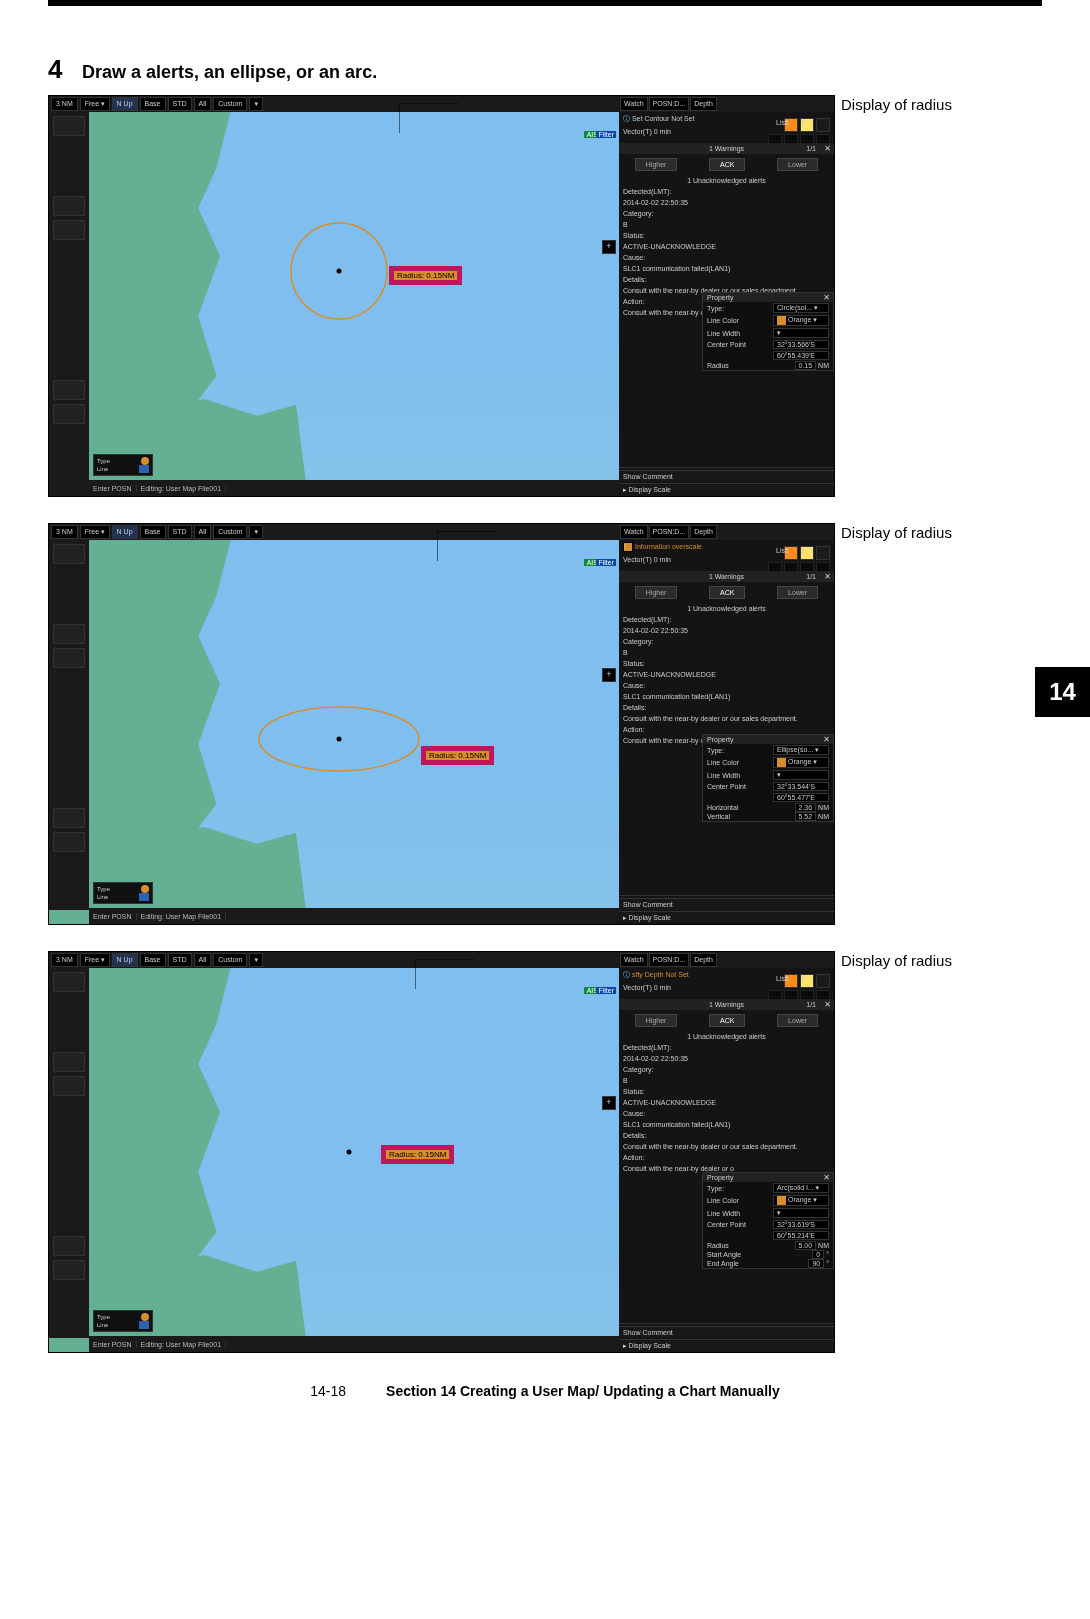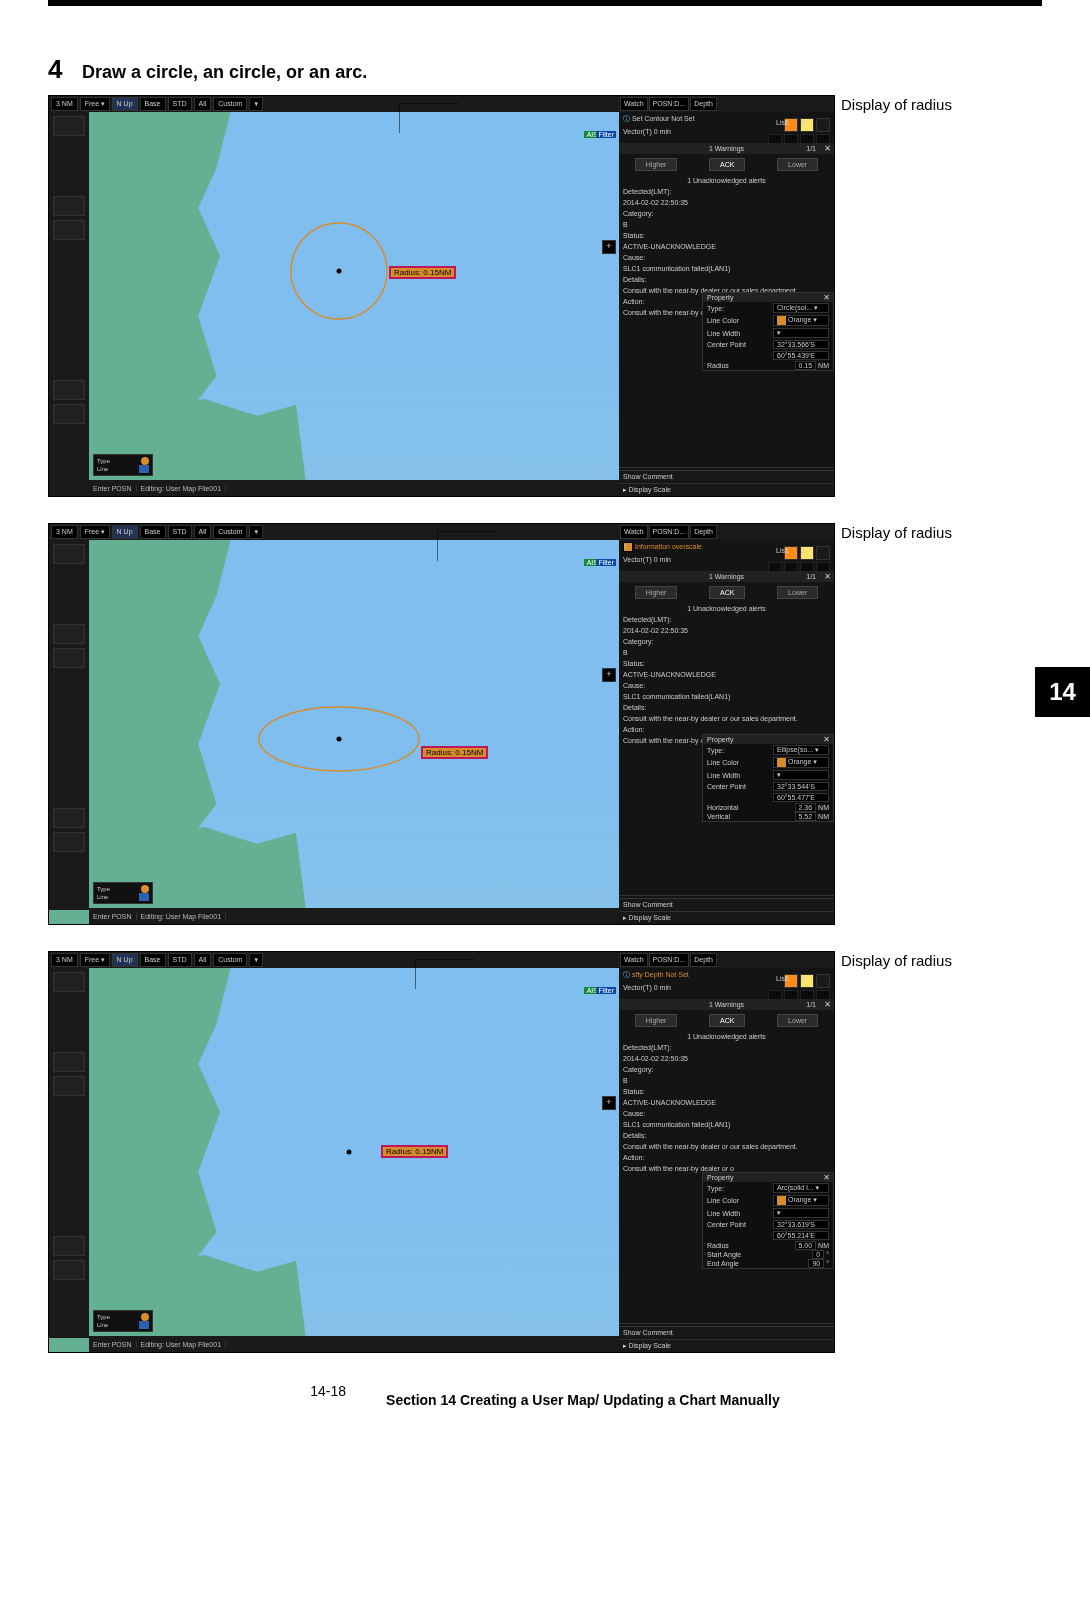--- a/index.html
+++ b/index.html
@@ -9,21 +9,21 @@
   .step-num{font-size:26px;font-weight:bold;width:34px;}
   .step-txt{font-size:18px;font-weight:bold;}
   .figures{margin:0 48px 30px 48px;}
   .figblock{display:flex;align-items:flex-start;margin-bottom:26px;}
   .callout-text{font-size:15px;line-height:1.3;padding-left:6px;width:120px;}
   .shot{position:relative;width:785px;height:400px;border:1px solid #000;background:#6aa4b6;overflow:hidden;}
   .water{position:absolute;inset:0;background:linear-gradient(180deg,#7fbeee 0%,#7fbeee 60%,#86c2ea 100%);}
   .coast{position:absolute;left:40px;top:0;width:180px;height:400px;background:#63b093;border-right:2px solid rgba(0,0,0,.1);clip-path:polygon(0 0,80% 0,70% 18%,60% 28%,72% 40%,60% 55%,70% 70%,50% 82%,70% 92%,60% 100%,0 100%);}
   .coast2{position:absolute;left:0;top:300px;width:260px;height:110px;background:#63b093;clip-path:polygon(0 0,30% 10%,60% 3%,80% 18%,95% 8%,100% 100%,0 100%);}
   .shot svg.shape{position:absolute;left:0;top:0;}
-  .badge{position:absolute;background:#d88c2a;color:#000;font-size:8px;padding:0 3px;border:2px solid #be185d;white-space:nowrap;}
+  .badge{position:absolute;background:#d88c2a;color:#000;font-size:8px;padding:0 3px;border:5px solid #be185d;white-space:nowrap;}
   
   .tbar{position:absolute;top:0;left:0;right:0;height:16px;background:#1a1a1a;display:flex;align-items:center;font-size:7px;color:#ccc;}
   .tbar .chip{background:#000;border:1px solid #333;padding:0 4px;margin-left:2px;height:12px;line-height:12px;}
   .tbar .gap{flex:1;}
   .sidebar-l{position:absolute;left:0;top:16px;width:40px;height:370px;background:#1a1a1a;}
   .sidebar-l .sq{width:30px;height:18px;margin:4px auto;background:#222;border:1px solid #333;}
   .infobar-r{position:absolute;right:0;top:0;width:215px;height:400px;background:#141414;color:#ccc;font-size:7px;}
   .infobar-r .toprow{height:16px;background:#1a1a1a;display:flex;align-items:center;}
   .infobar-r .toprow .t{padding:0 3px;background:#000;border:1px solid #333;margin-left:1px;height:12px;line-height:12px;}
   .infobar-r .row{padding:2px 4px;white-space:nowrap;overflow:hidden;}
@@ -52,31 +52,31 @@
   .squares .q.on2{background:#ffe46b;}
   .listtag{position:absolute;right:47px;top:23px;font-size:7px;color:#ccc;}
   .iconsrow{position:absolute;right:4px;top:38px;display:flex;gap:2px;}
   .iconsrow .ic{width:12px;height:12px;background:#0a0a0a;border:1px solid #222;}
   .plusbtn{position:absolute;right:218px;top:144px;width:12px;height:12px;background:#000;color:#ccc;font-size:9px;text-align:center;line-height:11px;border:1px solid #333;}
   .ais{position:absolute;right:233px;top:35px;font-size:7px;color:#fff;background:#138a3a;padding:0 3px;}
   .filt{position:absolute;right:218px;top:35px;font-size:7px;color:#fff;background:#0b4aa2;padding:0 2px;}
   .ib{display:inline-block;width:8px;height:8px;background:#d88c2a;border:1px solid #000;margin-right:2px;vertical-align:middle;}
   .section-tab{position:absolute;right:0;top:667px;width:55px;height:50px;background:#000;color:#fff;font-size:24px;font-weight:bold;display:flex;align-items:center;justify-content:center;}
   .footer{display:flex;font-size:14px;margin:10px 48px 40px 48px;justify-content:center;gap:40px;}
-  .footer .sec{font-weight:bold;margin-top:9px;}
+  .footer .sec{font-weight:bold;}
 </style>
 </head>
 <body>
 
 <div class="page">
   <div class="topbar"></div>
 
   <div class="step-row">
     <div class="step-num">4</div>
-    <div class="step-txt">Draw a circle, an circle, or an arc.</div>
+    <div class="step-txt">Draw a alerts, an ellipse, or an arc.</div>
   </div>
 
   <div class="section-tab">14</div>
 
   <div class="figures">
 
     <div class="figblock">
       <div class="shot">
         <div class="water"></div>
         <div class="coast"></div>

